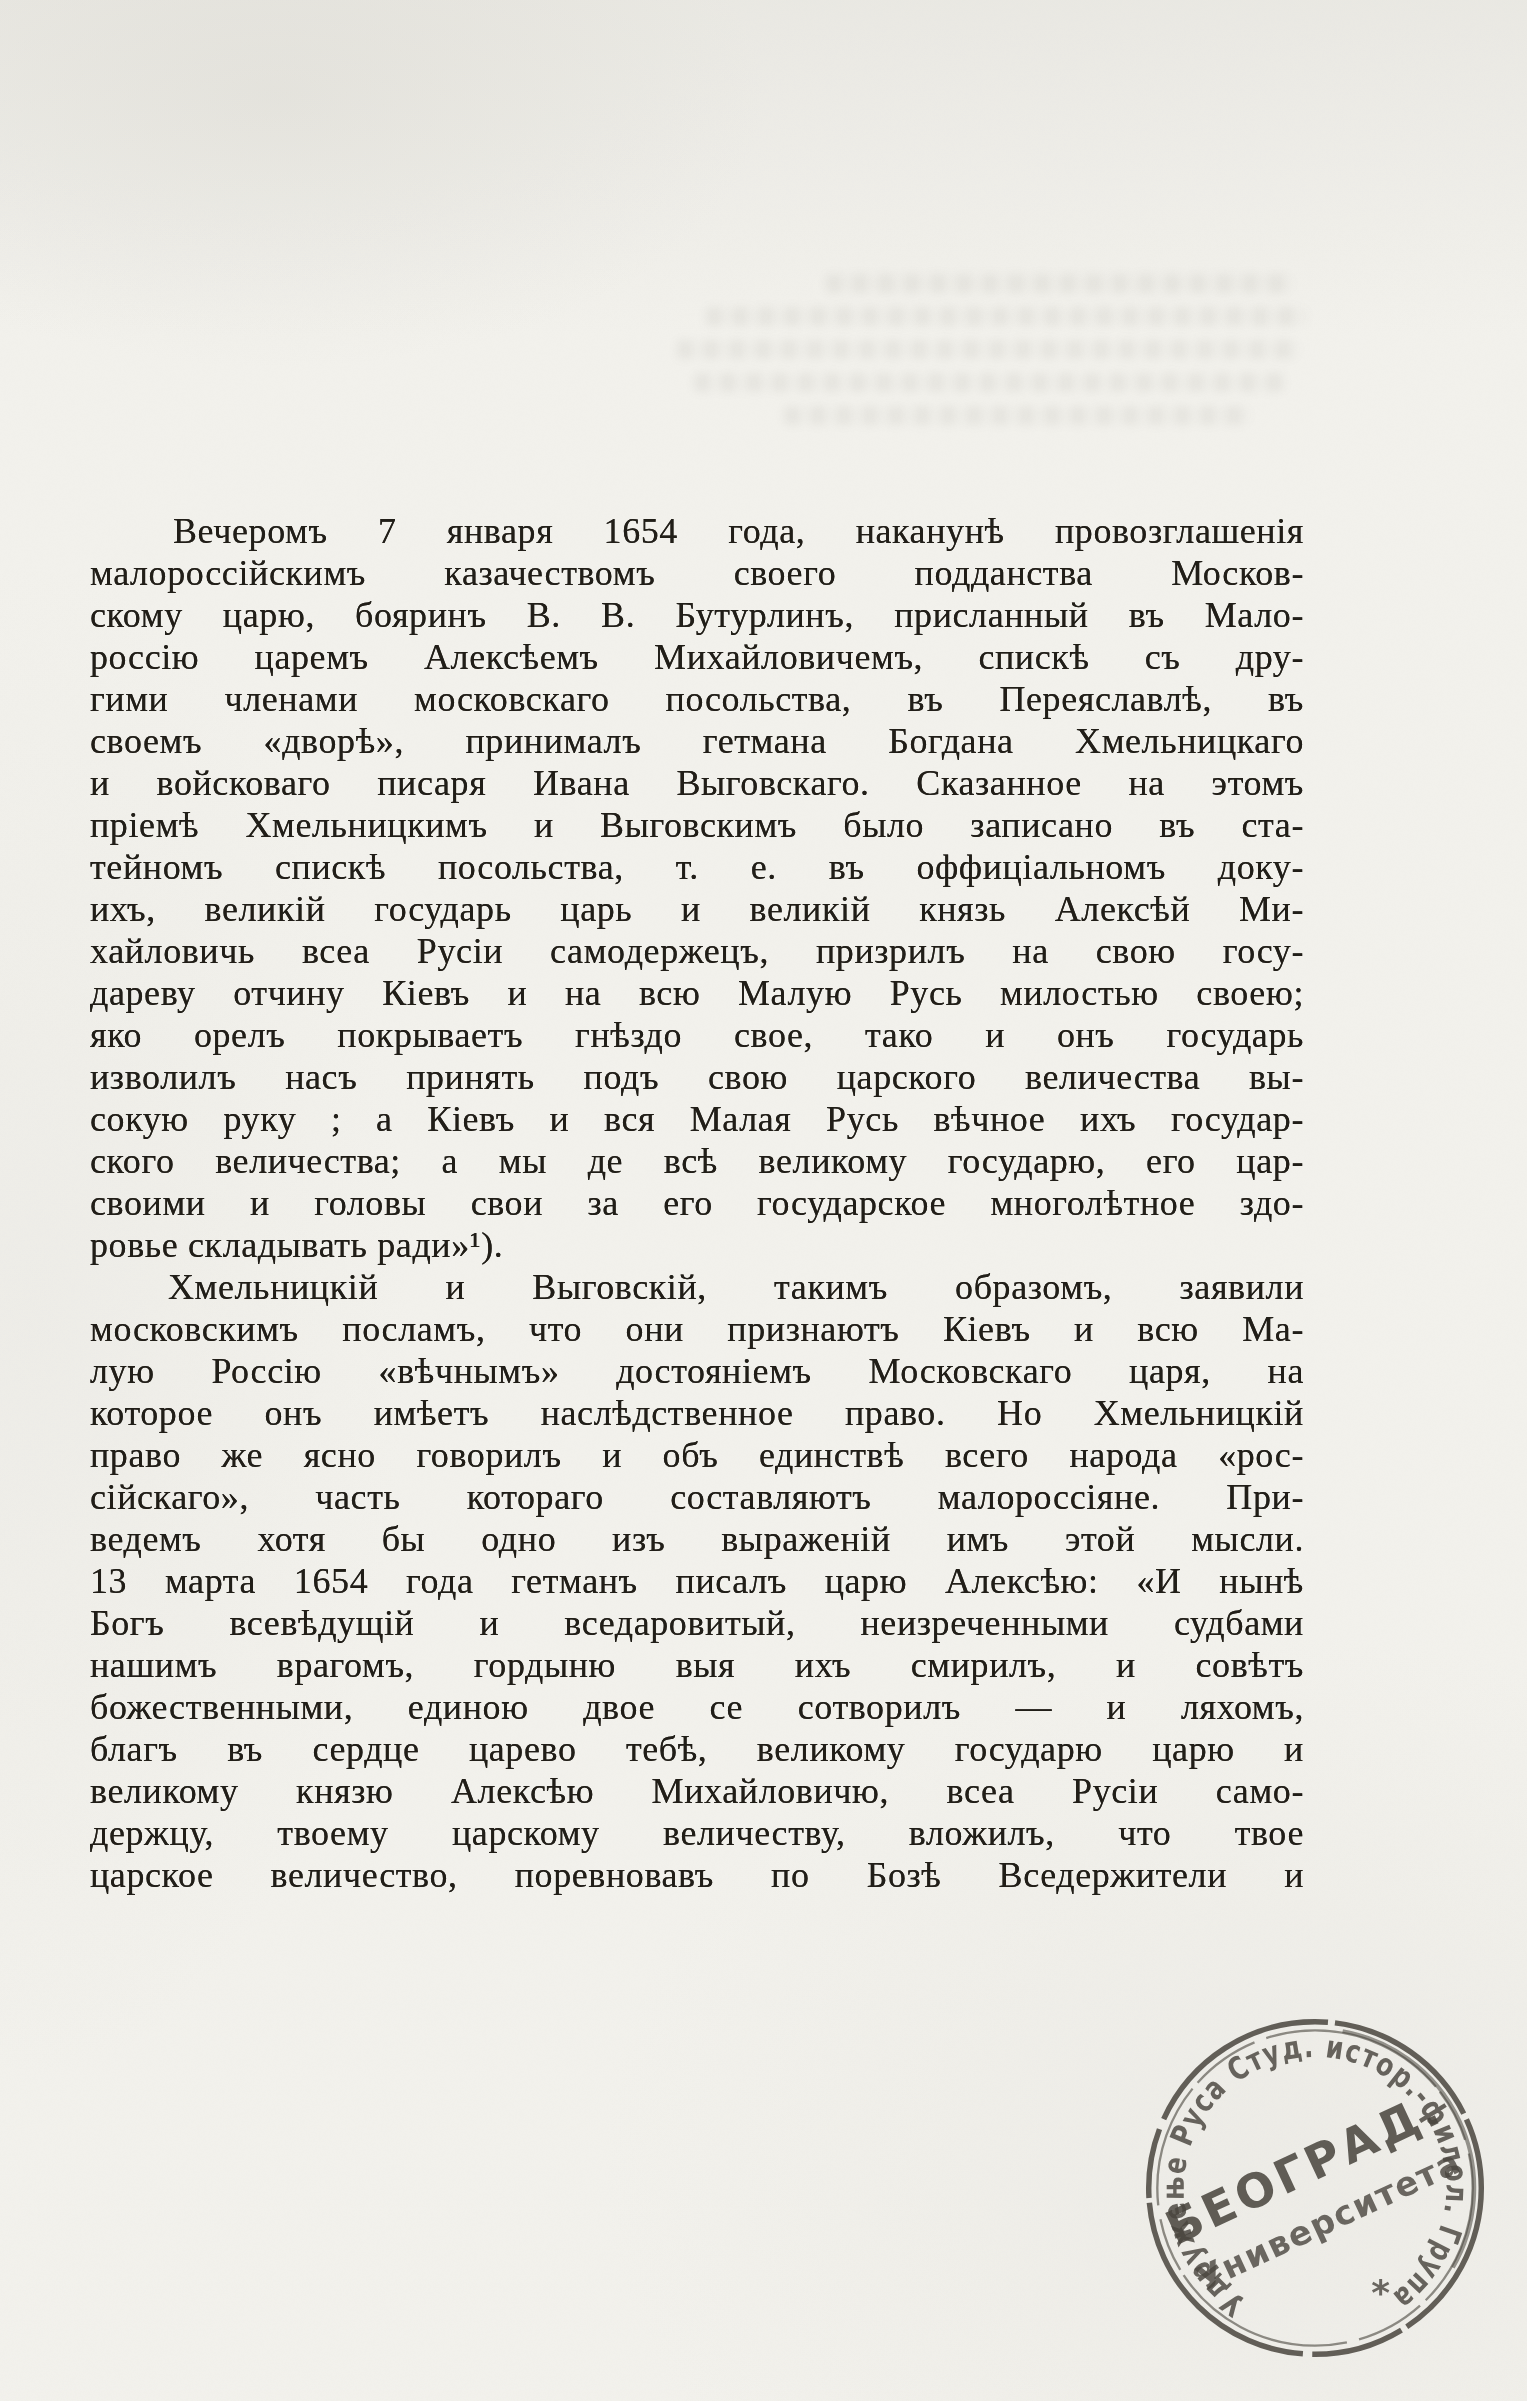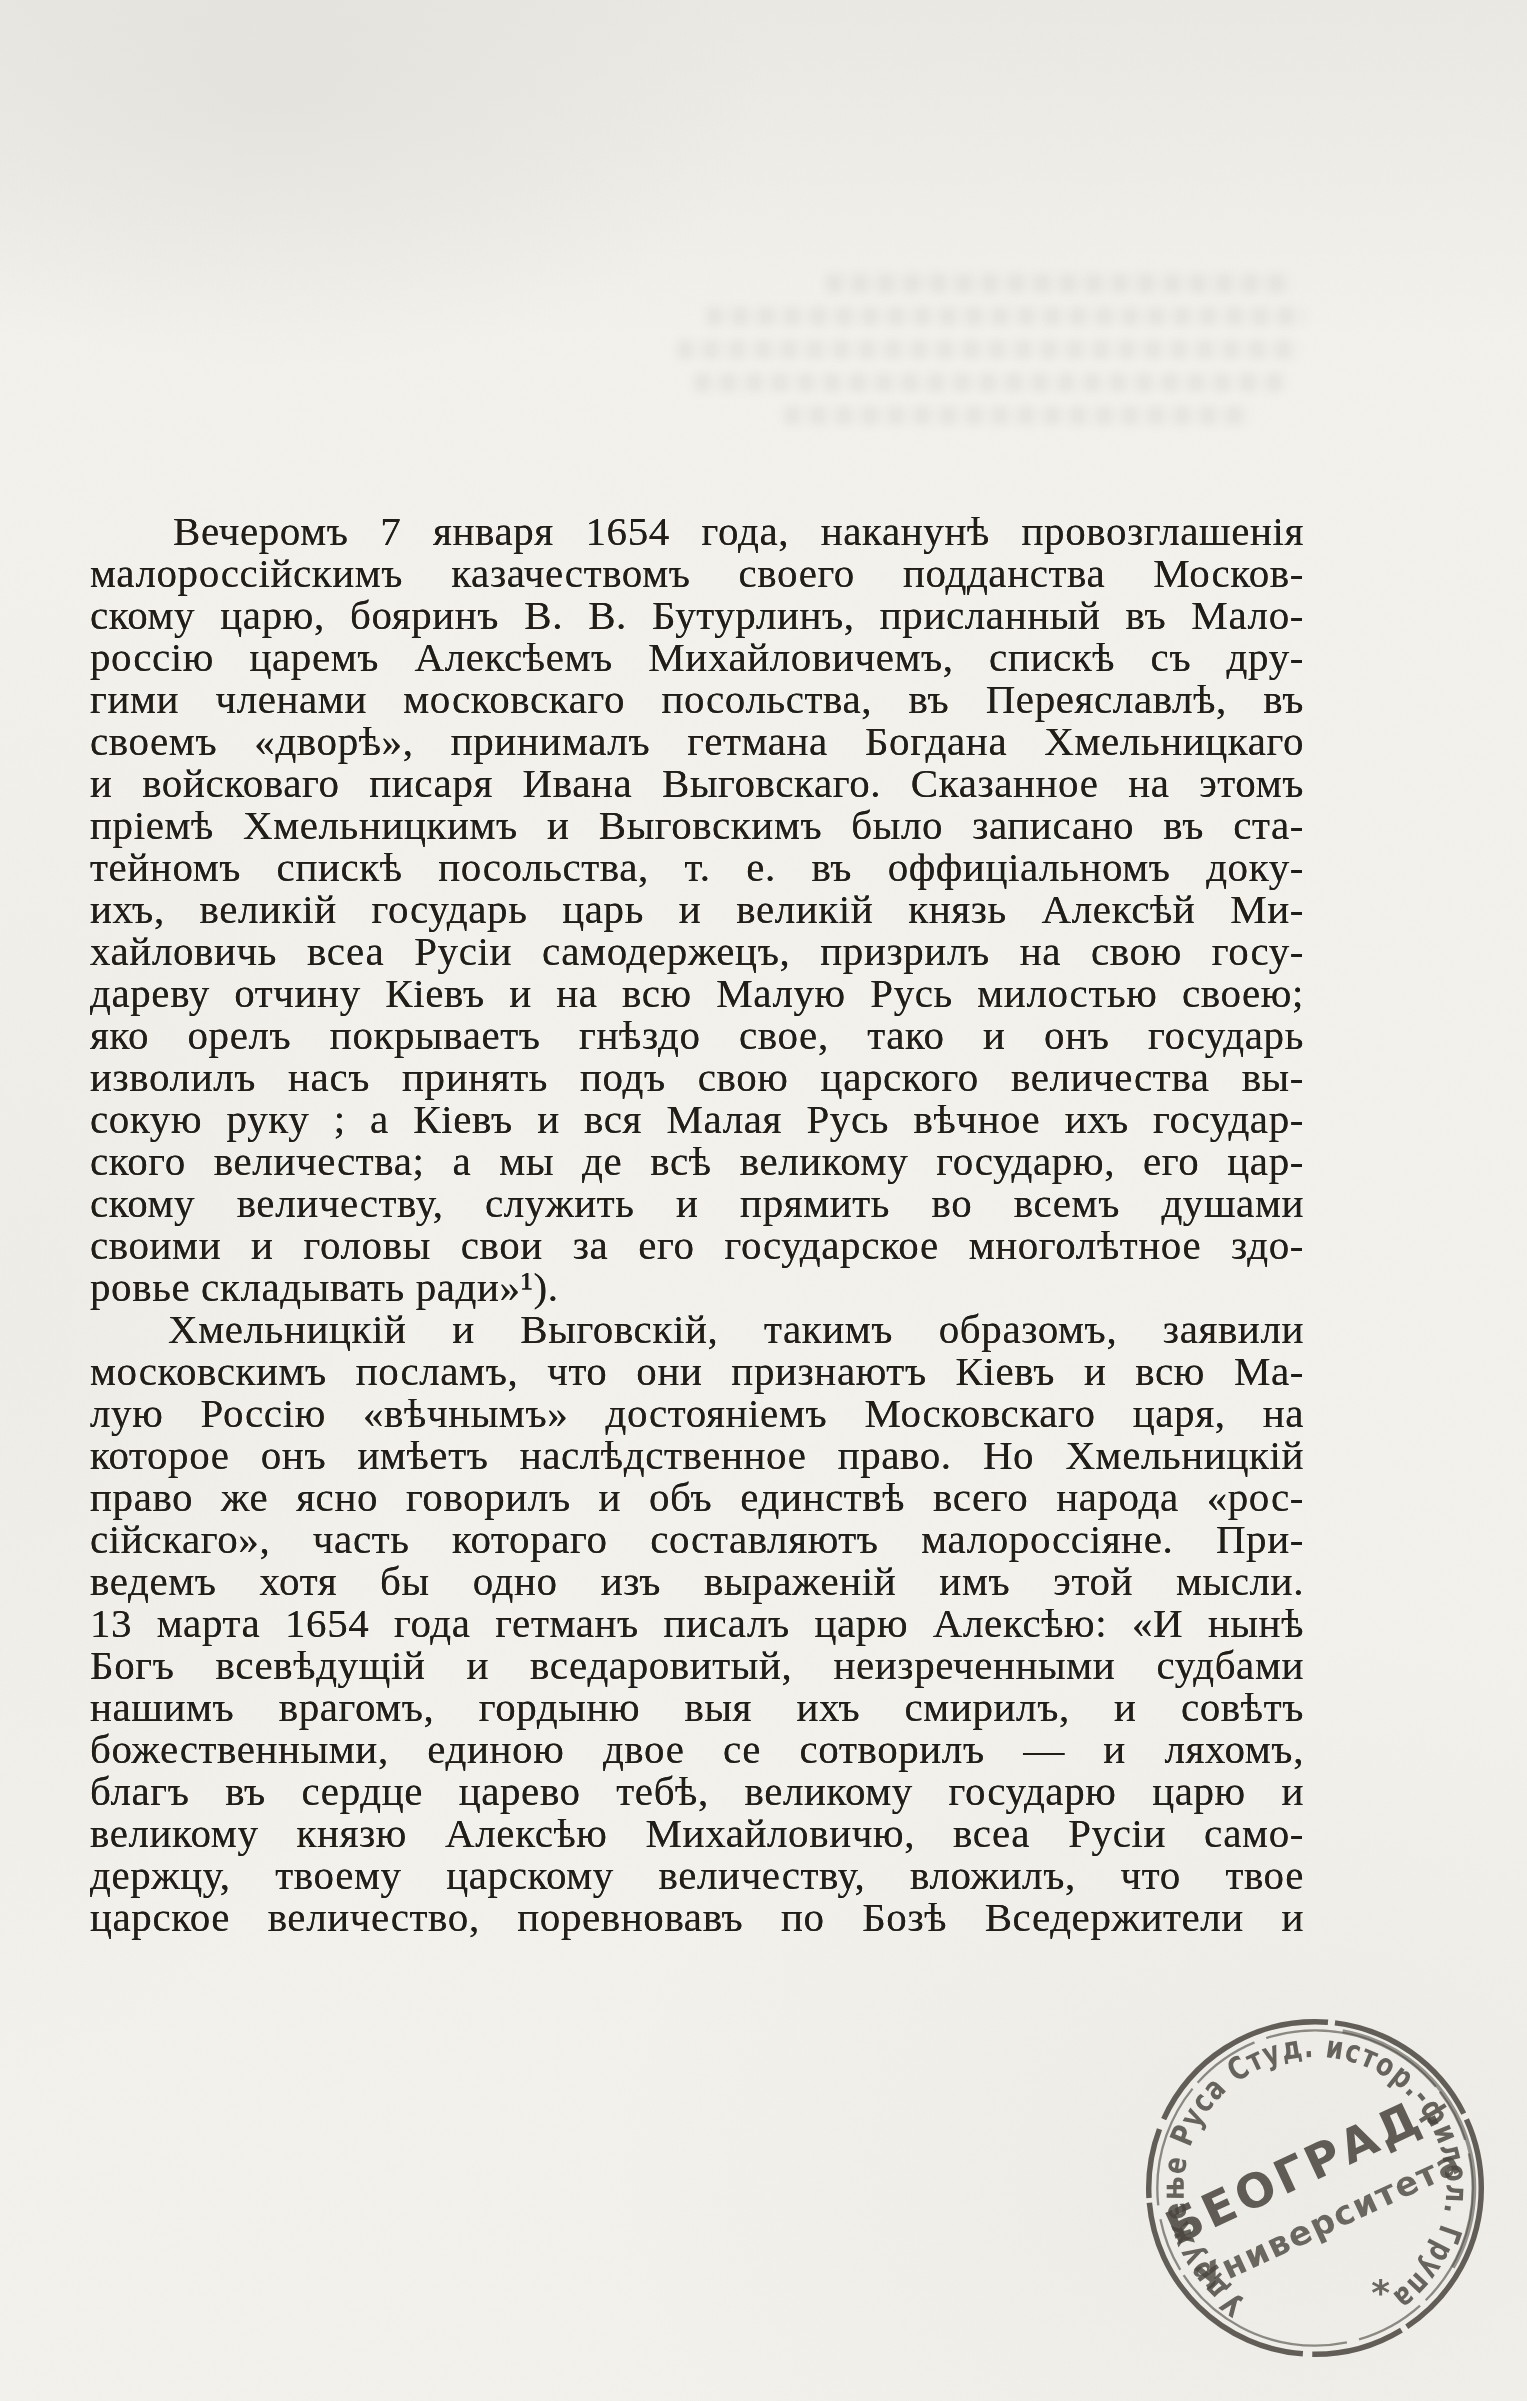--- a/index.html
+++ b/index.html
@@ -13,21 +13,21 @@
     background:
       linear-gradient(180deg, rgba(203,201,193,0.22) 0%, rgba(203,201,193,0.0) 14%),
       radial-gradient(ellipse 702px 390px at 18% 4%, rgba(190,188,179,0.18), rgba(190,188,179,0) 70%),
       radial-gradient(ellipse 936px 702px at 85% 90%, rgba(205,202,193,0.14), rgba(205,202,193,0) 75%),
       radial-gradient(ellipse 546px 1092px at 2% 55%, rgba(198,196,188,0.10), rgba(198,196,188,0) 70%);
   }
   .noise{position:absolute;inset:0;pointer-events:none;opacity:.45;}
   .text-block{
     position:absolute;left:90px;top:510px;width:1214px;
     color:#211e18;
-    font-size:41px;
+    font-size:36px;
     letter-spacing:0.6px;
     text-shadow:0 0 0.5px rgba(33,30,24,0.9);
   }
   .line{
     height:42px;line-height:42px;
     text-align:justify;text-align-last:justify;
     overflow:visible;white-space:normal;
   }
   .line.last{text-align-last:left;}
   .bleed-line{
@@ -79,21 +79,20 @@
       <div class="line">и войсковаго писаря Ивана Выговскаго. Сказанное на этомъ</div>
       <div class="line">пріемѣ Хмельницкимъ и Выговскимъ было записано въ ста-</div>
       <div class="line">тейномъ спискѣ посольства, т. е. въ оффиціальномъ доку-</div>
       <div class="line">ихъ, великій государь царь и великій князь Алексѣй Ми-</div>
       <div class="line">хайловичь всеа Русіи самодержецъ, призрилъ на свою госу-</div>
       <div class="line">дареву отчину Кіевъ и на всю Малую Русь милостью своею;</div>
       <div class="line">яко орелъ покрываетъ гнѣздо свое, тако и онъ государь</div>
       <div class="line">изволилъ насъ принять подъ свою царского величества вы-</div>
       <div class="line">сокую руку ; а Кіевъ и вся Малая Русь вѣчное ихъ государ-</div>
       <div class="line">ского величества; а мы де всѣ великому государю, его цар-</div>
-      <div class="line">скому величеству, служить и прямить во всемъ душами</div>
       <div class="line">своими и головы свои за его государское многолѣтное здо-</div>
       <div class="line last">ровье складывать ради»¹).</div>
     </div>
     <div>
       <div class="line" style="text-indent: 78px;">Хмельницкій и Выговскій, такимъ образомъ, заявили</div>
       <div class="line">московскимъ посламъ, что они признаютъ Кіевъ и всю Ма-</div>
       <div class="line">лую Россію «вѣчнымъ» достояніемъ Московскаго царя, на</div>
       <div class="line">которое онъ имѣетъ наслѣдственное право. Но Хмельницкій</div>
       <div class="line">право же ясно говорилъ и объ единствѣ всего народа «рос-</div>
       <div class="line">сійскаго», часть котораго составляютъ малороссіяне. При-</div>

